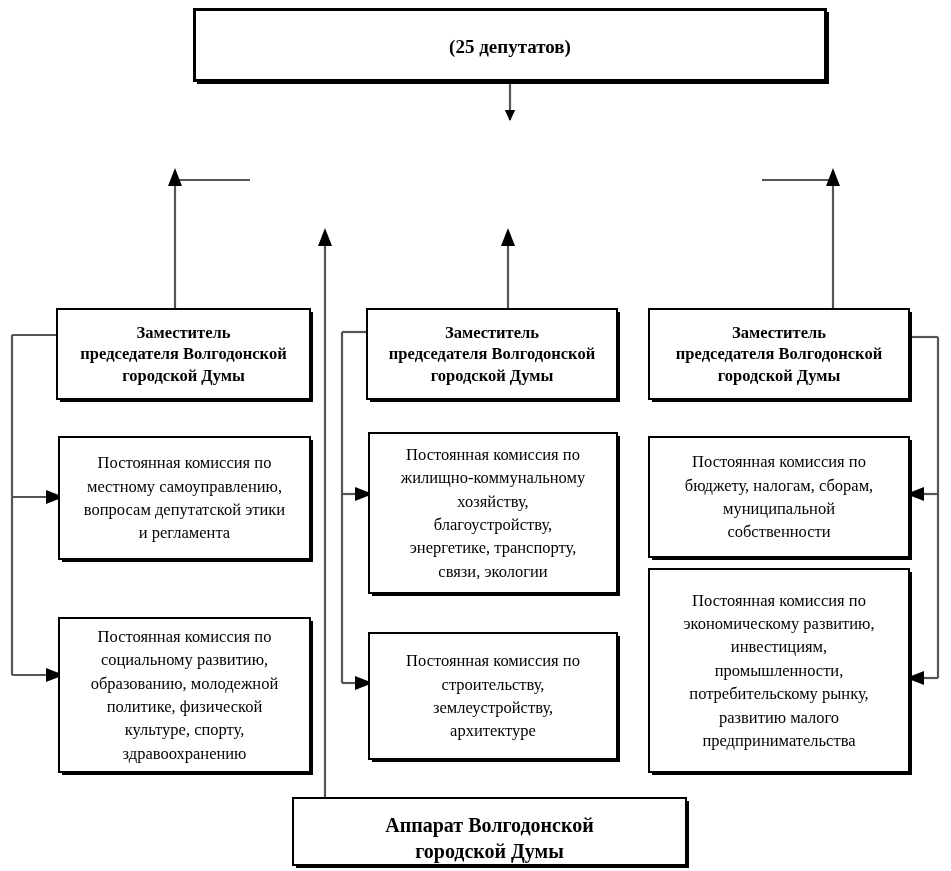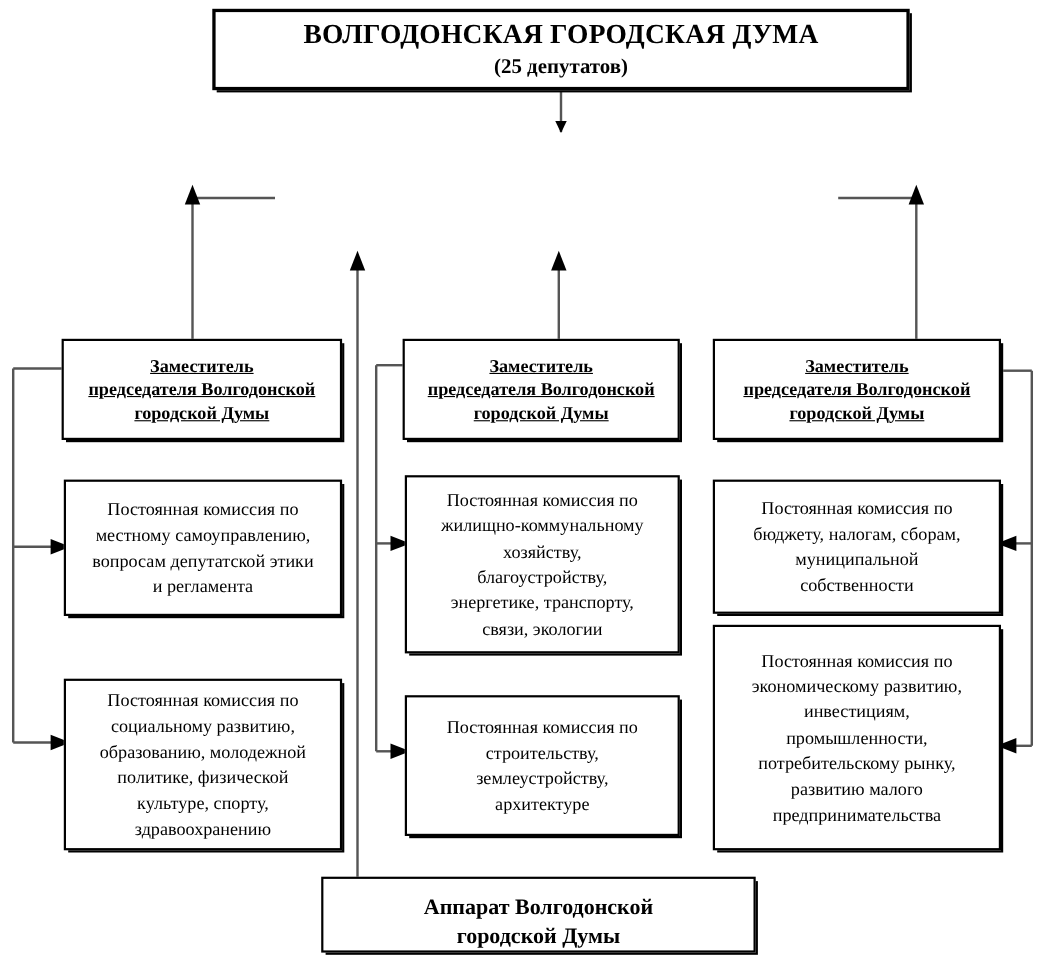--- a/index.html
+++ b/index.html
@@ -59,21 +59,20 @@
   }
   .chair-node .txt {
     font-size: 19.5px;
     font-weight: bold;
     line-height: 1.32;
   }
   .deputy-node .txt {
     font-size: 16.5px;
     font-weight: bold;
     line-height: 1.3;
-    text-decoration: underline;
   }
   .commission-node .txt {
     font-size: 16.5px;
     font-weight: normal;
     line-height: 1.42;
   }
   .apparat-node .txt {
     font-size: 20px;
     font-weight: bold;
     line-height: 1.3;
@@ -142,21 +141,20 @@
       <polygon points="64,675 46,668 46,682"></polygon>
       <polygon points="373,494 355,487 355,501"></polygon>
       <polygon points="373,683 355,676 355,690"></polygon>
       <polygon points="906,494 924,487 924,501"></polygon>
       <polygon points="906,678 924,671 924,685"></polygon>
     </g>
   </svg>
 
   <div class="node title-node" style="left:193px; top:8px; width:634px; height:74px;">
     <div class="stack">
-      <span class="txt main">ВОЛГОДОНСКАЯ ГОРОДСКАЯ ДУМА</span>
       <span class="txt sub">(25 депутатов)</span>
     </div>
   </div>
 
 
   <div class="node deputy-node" style="left:56px; top:308px; width:255px; height:92px;">
     <span class="txt">Заместитель
 председателя Волгодонской
 городской Думы</span>
   </div>

